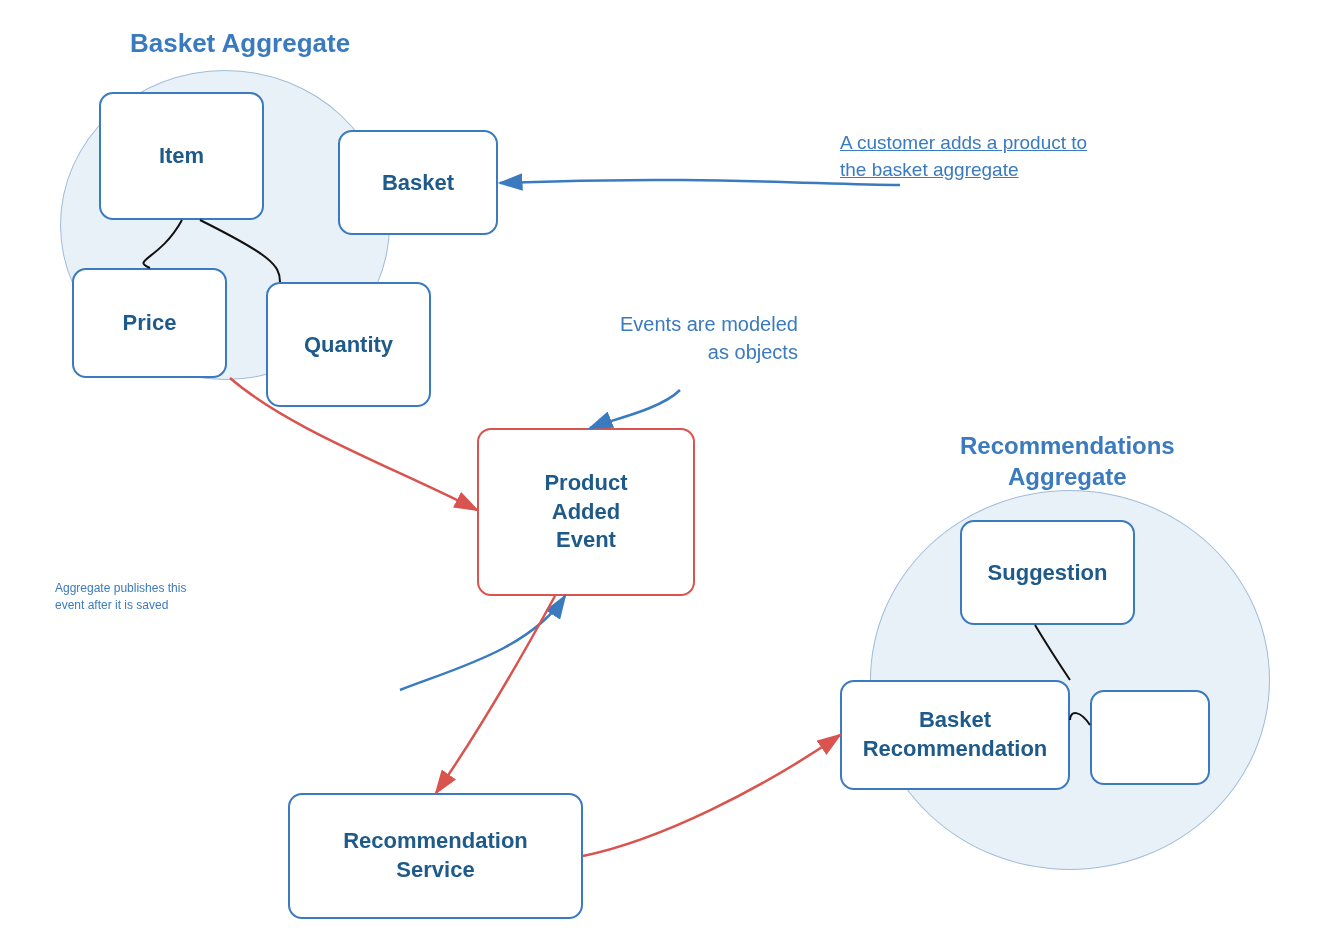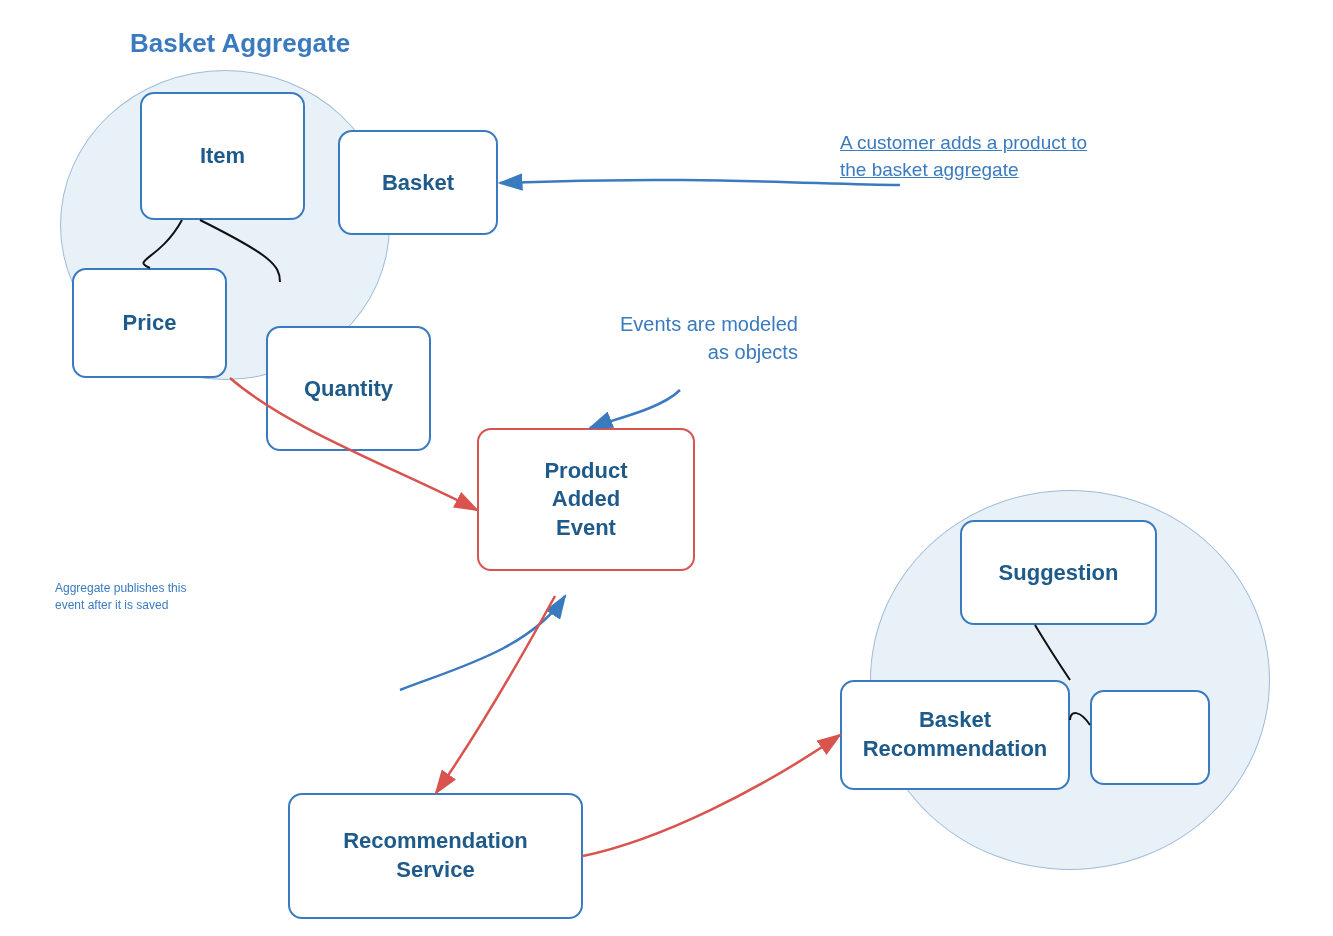--- a/index.html
+++ b/index.html
@@ -70,51 +70,55 @@
   </style>
 </head>
 <body>
 
 <div class="diagram-container">
 
   <div class="ellipse-basket" style="left:60px; top:70px; width:330px; height:310px;"></div>
 
   <div class="label-text bold" style="left:130px; top:28px; font-size:26px;">Basket  Aggregate</div>
 
-  <div class="box" style="left:99px; top:92px; width:165px; height:128px;margin-left:41px;">
+  <div class="box" style="left:99px; top:92px; width:165px; height:128px;">
     <span>Item</span>
   </div>
 
   <div class="box" style="left:338px; top:130px; width:160px; height:105px;">
     <span>Basket</span>
   </div>
 
   <div class="box" style="left:72px; top:268px; width:155px; height:110px;">
     <span>Price</span>
   </div>
 
-  <div class="box" style="left:266px; top:282px; width:165px; height:125px;margin-top:44px;">
+  <div class="box" style="left:266px; top:282px; width:165px; height:125px;">
     <span>Quantity</span>
   </div>
 
-  <div class="box red-border" style="left:477px; top:428px; width:218px; height:143px;">
+  <div class="box red-border" style="left:477px; top:428px; width:218px; height:168px;">
     <span style="white-space: pre-line; line-height:1.3;">Product
 Added
 Event</span>
   </div>
 
   <div class="box" style="left:288px; top:793px; width:295px; height:126px;">
     <span style="white-space:pre-line; line-height:1.3;">Recommendation
 Service</span>
   </div>
 
   <div class="circle-reco" style="left:870px; top:490px; width:400px; height:380px;"></div>
 
+  <div class="label-text bold" style="left:960px; top:430px; font-size:24px; line-height:1.3; text-align:center;">
+    <span style="white-space:pre-line;">Recommendations
+Aggregate</span>
+  </div>
 
-  <div class="box" style="left:960px; top:520px; width:197px; height:105px;">
+  <div class="box" style="left:960px; top:520px; width:175px; height:105px;">
     <span>Suggestion</span>
   </div>
 
   <div class="box" style="left:840px; top:680px; width:230px; height:110px;">
     <span style="white-space:pre-line; line-height:1.3;">Basket
 Recommendation</span>
   </div>
 
   <div class="box" style="left:1090px; top:690px; width:120px; height:95px;">
   </div>

